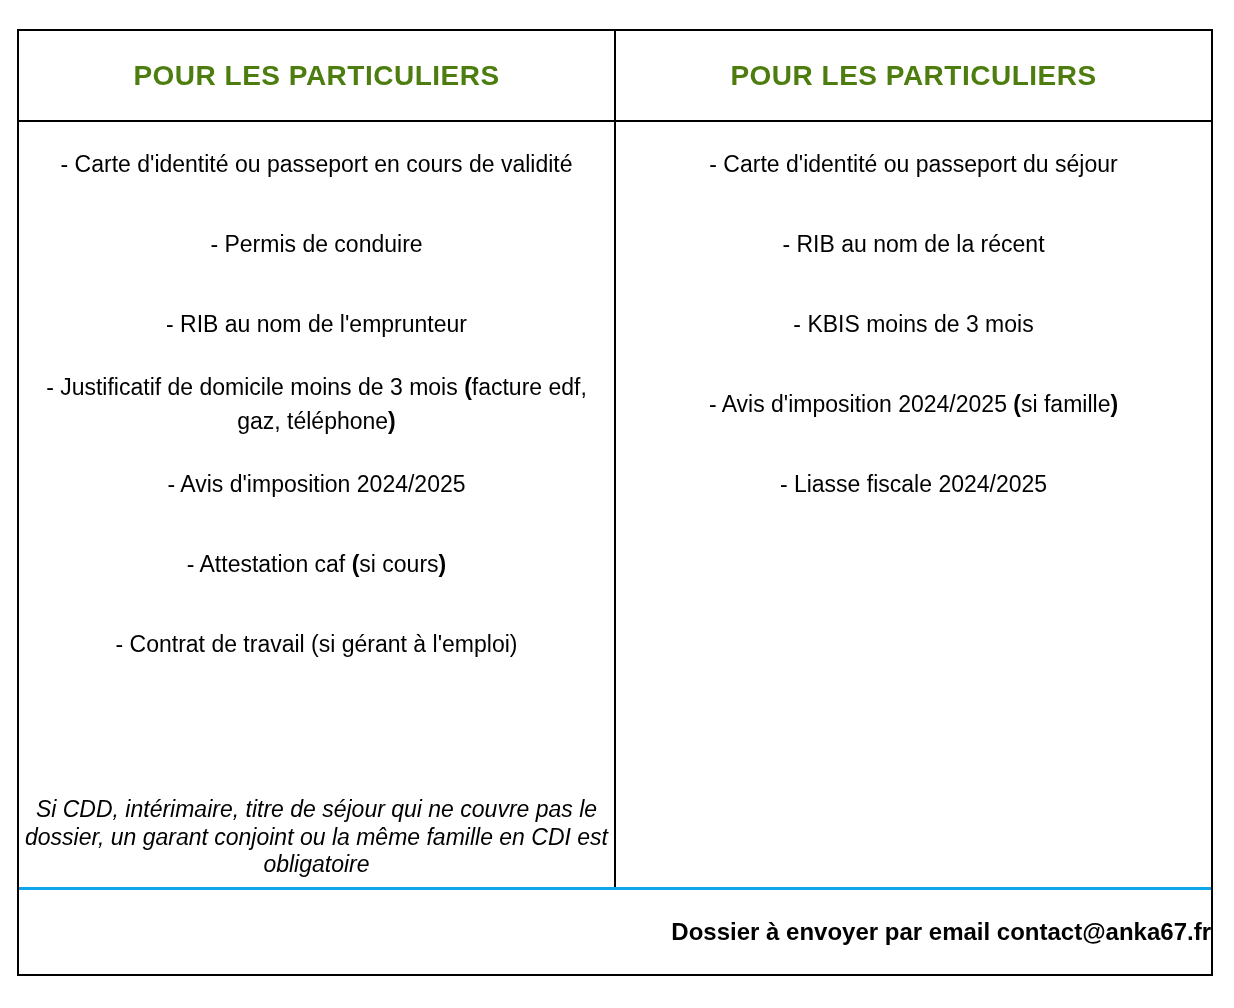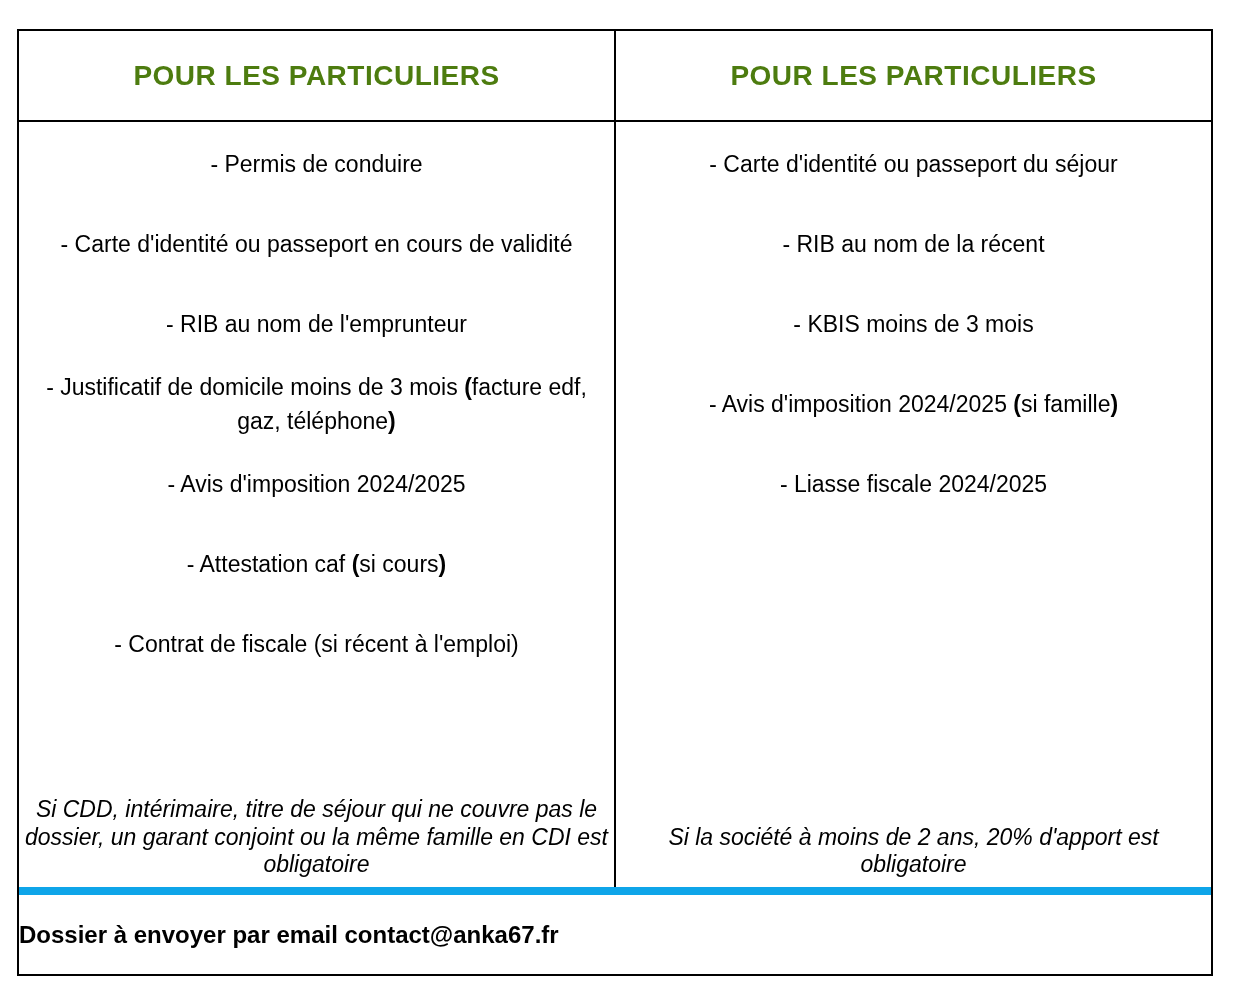--- a/index.html
+++ b/index.html
@@ -53,22 +53,22 @@
   .item .b { font-weight: bold; }
   .note {
     margin-top: auto;
     margin-bottom: 8px;
     text-align: center;
     font-style: italic;
     font-size: 23px;
     line-height: 1.2;
   }
   .footer-row {
-    border-top: 8px solid #0ea5e9;
-    display: flex; align-items: center; justify-content: flex-start;
+    border-top: 3px solid #0ea5e9;
+    display: flex; align-items: center; justify-content: flex-end;
   }
   .footer-cell {
     font-size: 24px;
     font-weight: bold;
     text-align: center;
   }
 </style>
 </head>
 <body>
 
@@ -76,39 +76,39 @@
 
   <div class="header-row">
     <div class="header-cell left">POUR LES PARTICULIERS</div>
     <div class="header-cell">POUR LES PARTICULIERS</div>
   </div>
 
   <div class="body-row">
     <div class="body-cell left">
       <div class="items">
           <p class="item">
-            <span><span>- Permis de conduire</span></span>
+            <span><span>- Carte d'identité ou passeport en cours de validité</span></span>
           </p>
           <p class="item">
-            <span><span>- Carte d'identité ou passeport en cours de validité</span></span>
+            <span><span>- Permis de conduire</span></span>
           </p>
           <p class="item">
             <span><span>- RIB au nom de l'emprunteur</span></span>
           </p>
           <p class="item">
             <span><span>- Justificatif de domicile moins de 3 mois </span><span class="b">(</span><span>facture edf, gaz, téléphone</span><span class="b">)</span></span>
           </p>
           <p class="item">
             <span><span>- Avis d'imposition 2024/2025</span></span>
           </p>
           <p class="item">
             <span><span>- Attestation caf </span><span class="b">(</span><span>si cours</span><span class="b">)</span></span>
           </p>
           <p class="item">
-            <span><span>- Contrat de fiscale (si récent à l'emploi)</span></span>
+            <span><span>- Contrat de travail (si gérant à l'emploi)</span></span>
           </p>
         </div>
       <p class="note">Si CDD, intérimaire, titre de séjour qui ne couvre pas le dossier, un garant conjoint ou la même famille en CDI est obligatoire</p>
     </div>
     <div class="body-cell">
       <div class="items">
           <p class="item">
             <span><span>- Carte d'identité ou passeport du séjour</span></span>
           </p>
           <p class="item">
@@ -117,21 +117,20 @@
           <p class="item">
             <span><span>- KBIS moins de 3 mois</span></span>
           </p>
           <p class="item">
             <span><span>- Avis d'imposition 2024/2025 </span><span class="b">(</span><span>si famille</span><span class="b">)</span></span>
           </p>
           <p class="item">
             <span><span>- Liasse fiscale 2024/2025</span></span>
           </p>
         </div>
-      <p class="note">Si la société à moins de 2 ans, 20% d'apport est obligatoire</p>
     </div>
   </div>
 
   <div class="footer-row">
     <div class="footer-cell">Dossier à envoyer par email contact@anka67.fr</div>
   </div>
 
 </div>
 
 </body></html>

